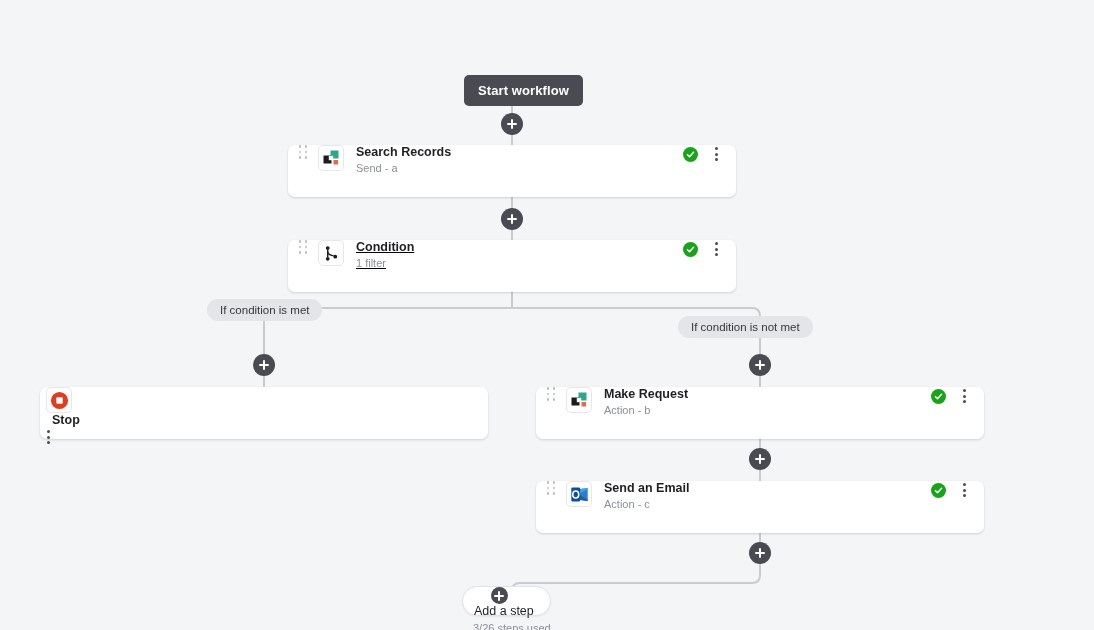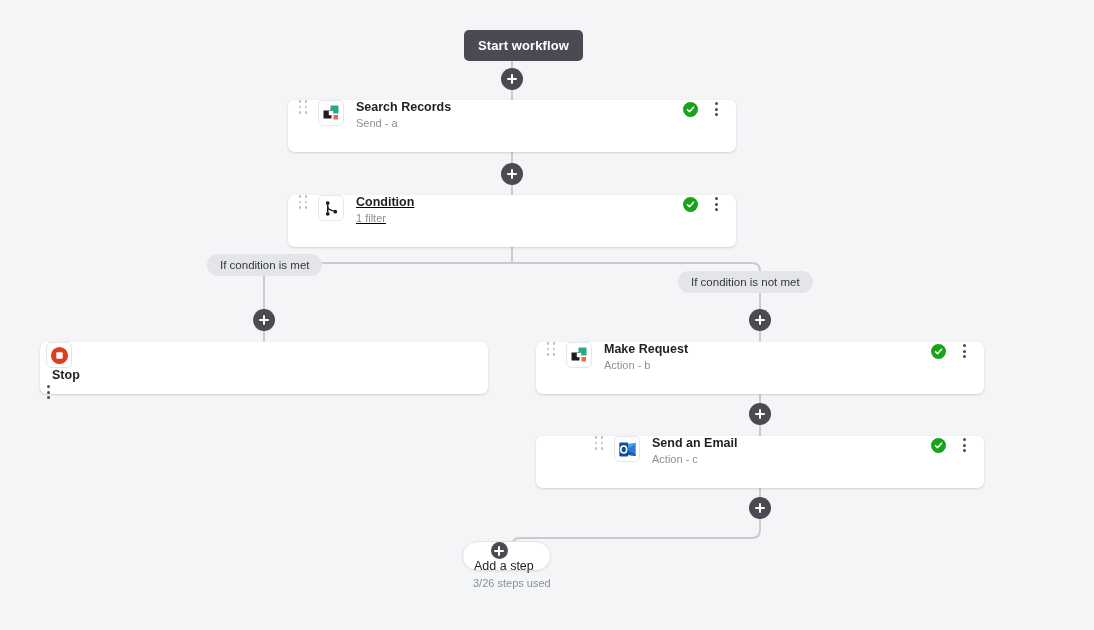--- a/index.html
+++ b/index.html
@@ -8,20 +8,21 @@
     height: 630px;
     background: #f4f5f7;
     font-family: "Liberation Sans", sans-serif;
     overflow: hidden;
   }
   #canvas {
     position: relative;
     width: 1094px;
     height: 474px;
     background: #f4f5f7;
+    margin-top: 45px;
   }
 
   
   .conn { position: absolute; background: #c9cbcf; }
   .conn-v { width: 2px; }
   svg.conn-svg { position: absolute; overflow: visible; }
   svg.conn-svg path { fill: none; stroke: #c9cbcf; stroke-width: 2; }
 
   
   .start-pill {
@@ -341,21 +342,21 @@
         </svg>
       </span>
       <span class="kebab">
           <i></i>
           <i></i>
           <i></i>
         </span>
     </div>
   </div>
 
-  <div class="card" style="left:536px; top:436px; width:448px;padding-left:48px;">
+  <div class="card" style="left:536px; top:436px; width:448px;">
     <div class="drag-handle">
       <i></i>
         <i></i>
         <i></i>
         <i></i>
         <i></i>
         <i></i>
     </div>
     <div class="card-icon">
       <svg width="19" height="19" viewBox="0 0 20 20">

